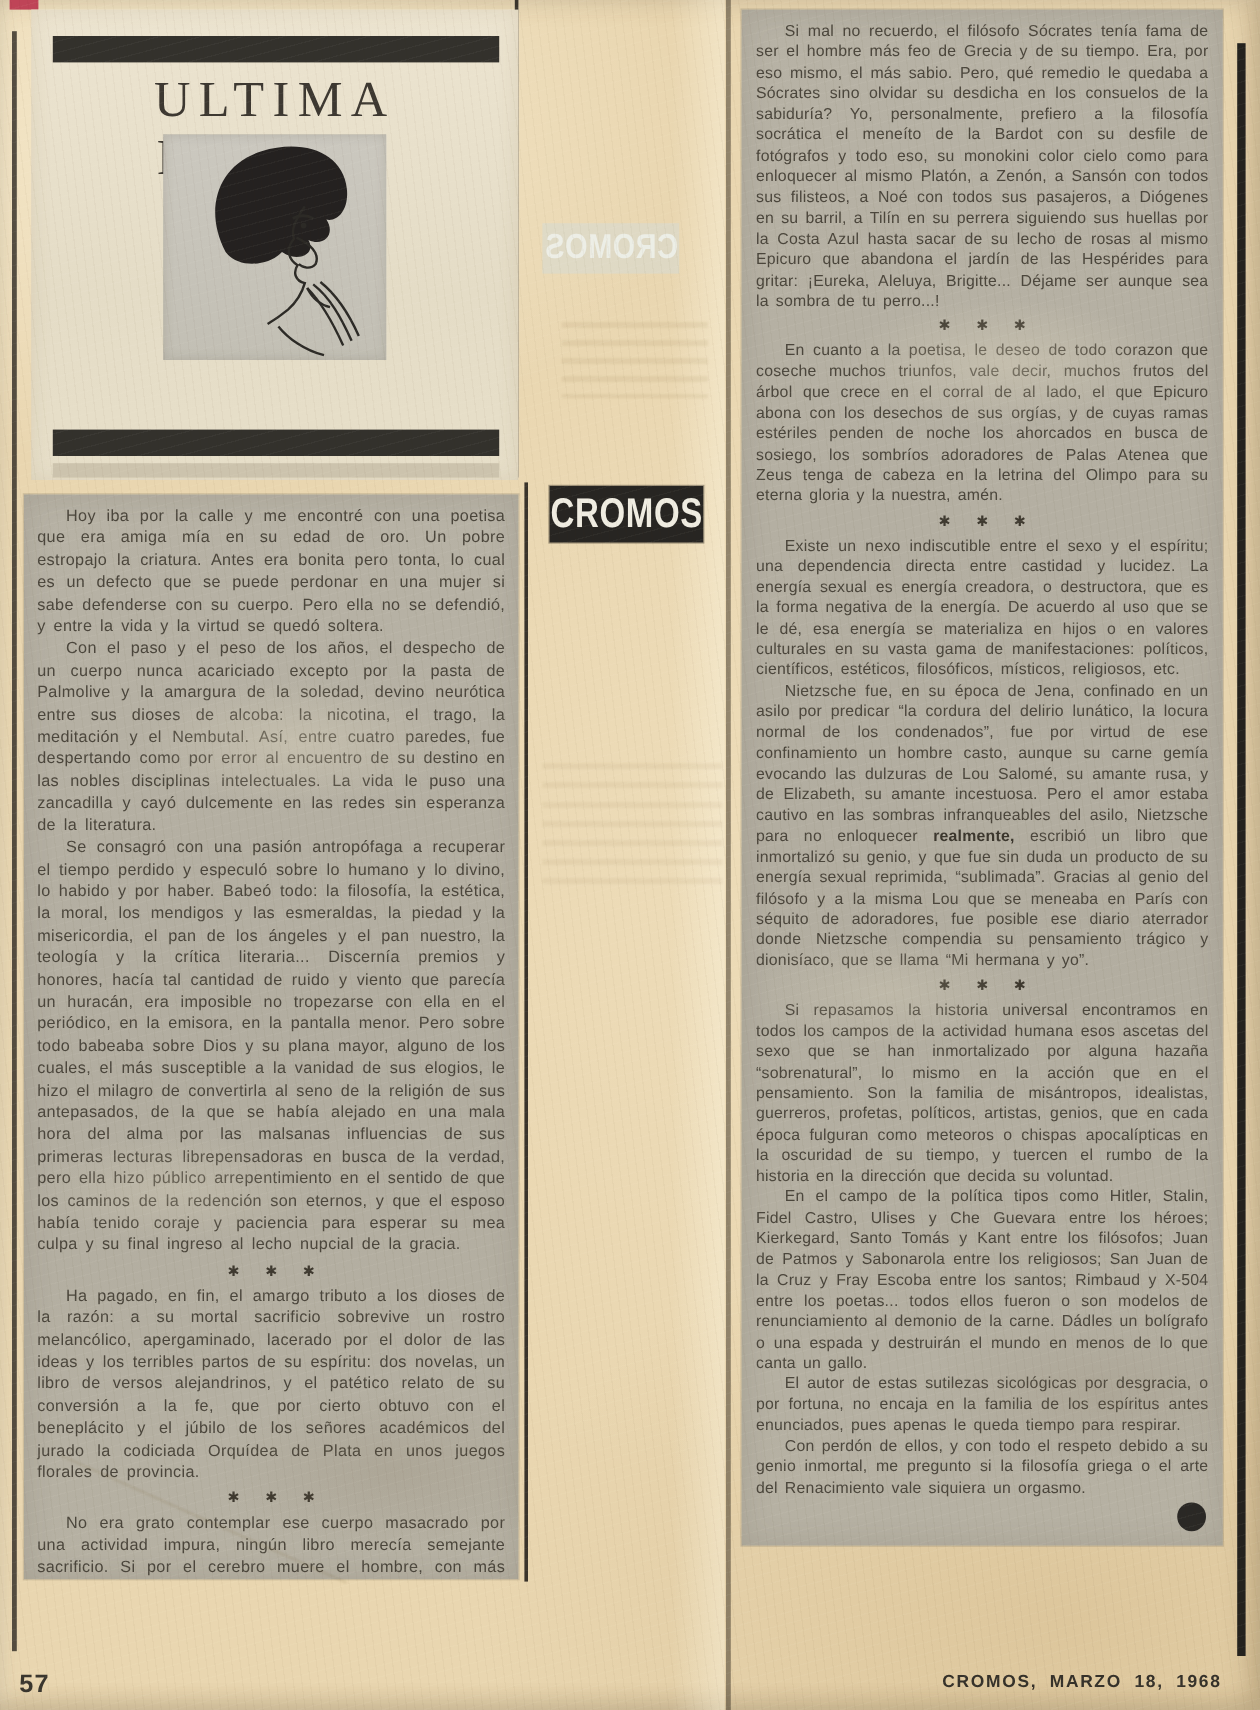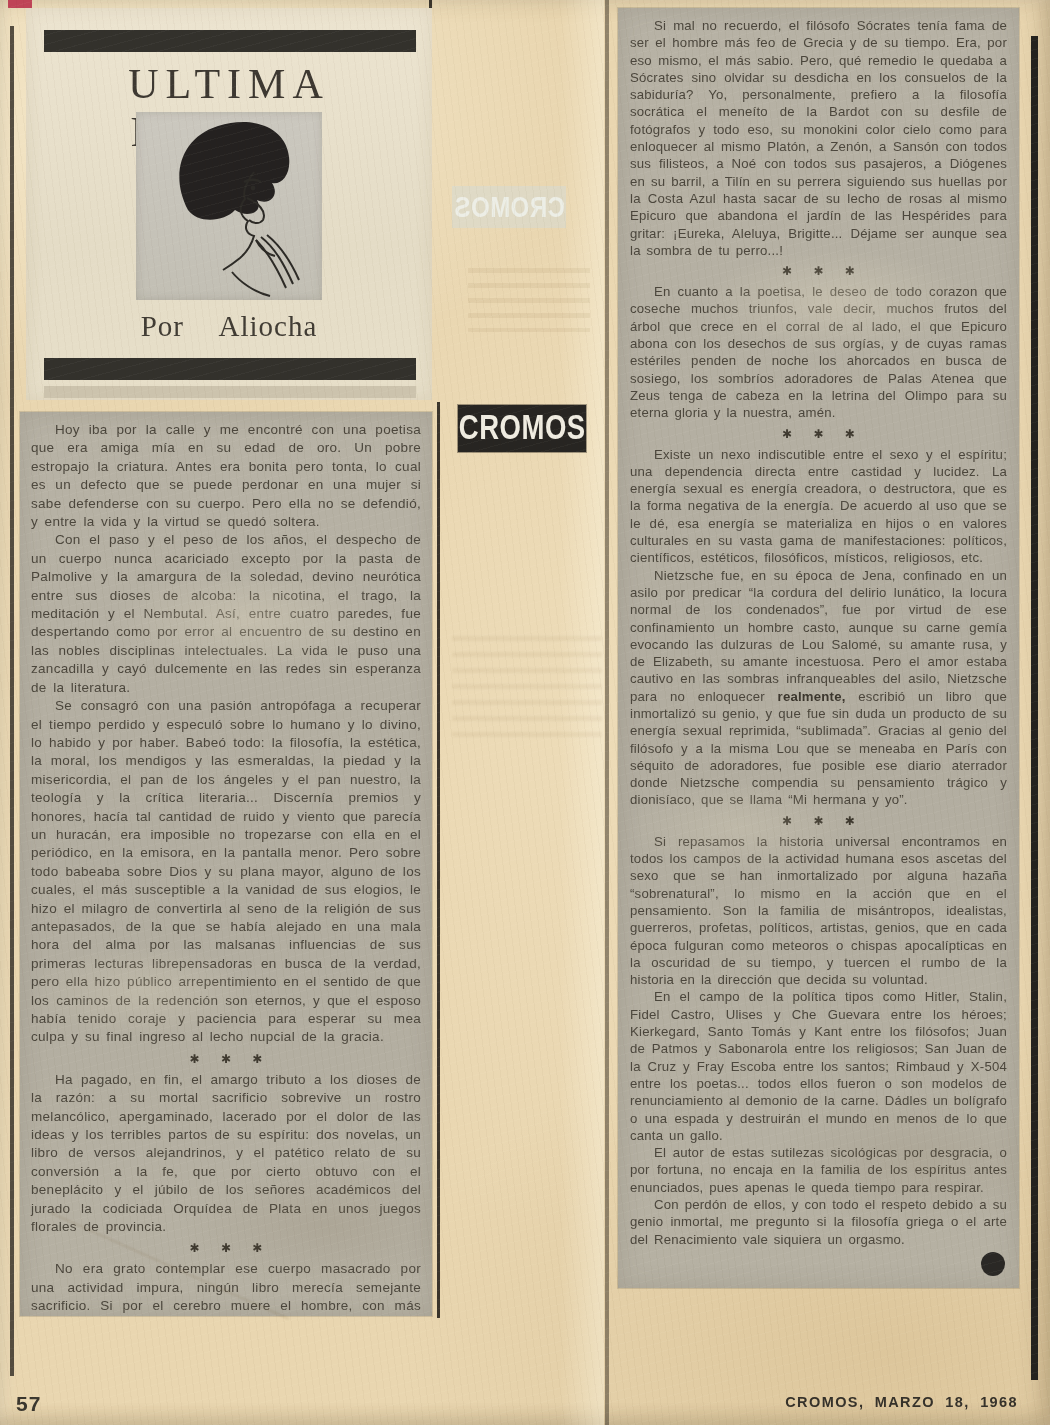--- a/index.html
+++ b/index.html
@@ -101,21 +101,20 @@
         <path d="M111,86 C122,91 131,99 127,108 C123,113 116,111 113,108" fill="none" stroke="#2c2a26" stroke-width="2"></path>
         <path d="M108,70 C113,67 120,67 125,70" fill="none" stroke="#2c2a26" stroke-width="2.4"></path>
         <circle cx="117" cy="76" r="2.4" fill="#2c2a26"></circle>
         <path d="M150,176 C141,156 132,140 120,128" fill="none" stroke="#2c2a26" stroke-width="2"></path>
         <path d="M157,172 C148,152 139,136 125,125" fill="none" stroke="#2c2a26" stroke-width="2"></path>
         <path d="M163,168 C155,150 146,135 131,123" fill="none" stroke="#2c2a26" stroke-width="2"></path>
         <path d="M120,128 C124,136 131,142 139,144" fill="none" stroke="#2c2a26" stroke-width="2"></path>
         <path d="M96,160 C104,170 118,180 134,184" fill="none" stroke="#2c2a26" stroke-width="2"></path>
       </svg>
     </div>
-    <div class="byline">Por Aliocha</div>
     <div class="bar bar-bottom"></div>
     <div class="bar-gray"></div>
   </section>
 
   <section class="textcol leftcol">
       <p class="paragraph">Hoy iba por la calle y me encontré con una poetisa que era amiga mía en su edad de oro. Un pobre estropajo la criatura. Antes era bonita pero tonta, lo cual es un defecto que se puede perdonar en una mujer si sabe defenderse con su cuerpo. Pero ella no se defendió, y entre la vida y la virtud se quedó soltera.</p>
       <p class="paragraph">Con el paso y el peso de los años, el despecho de un cuerpo nunca acariciado excepto por la pasta de Palmolive y la amargura de la soledad, devino neurótica entre sus dioses de alcoba: la nicotina, el trago, la meditación y el Nembutal. Así, entre cuatro paredes, fue despertando como por error al encuentro de su destino en las nobles disciplinas intelectuales. La vida le puso una zancadilla y cayó dulcemente en las redes sin esperanza de la literatura.</p>
       <p class="paragraph">Se consagró con una pasión antropófaga a recuperar el tiempo perdido y especuló sobre lo humano y lo divino, lo habido y por haber. Babeó todo: la filosofía, la estética, la moral, los mendigos y las esmeraldas, la piedad y la misericordia, el pan de los ángeles y el pan nuestro, la teología y la crítica literaria... Discernía premios y honores, hacía tal cantidad de ruido y viento que parecía un huracán, era imposible no tropezarse con ella en el periódico, en la emisora, en la pantalla menor. Pero sobre todo babeaba sobre Dios y su plana mayor, alguno de los cuales, el más susceptible a la vanidad de sus elogios, le hizo el milagro de convertirla al seno de la religión de sus antepasados, de la que se había alejado en una mala hora del alma por las malsanas influencias de sus primeras lecturas librepensadoras en busca de la verdad, pero ella hizo público arrepentimiento en el sentido de que los caminos de la redención son eternos, y que el esposo había tenido coraje y paciencia para esperar su mea culpa y su final ingreso al lecho nupcial de la gracia.</p>
       <div class="stars">✱ ✱ ✱</div>
       <p class="paragraph">Ha pagado, en fin, el amargo tributo a los dioses de la razón: a su mortal sacrificio sobrevive un rostro melancólico, apergaminado, lacerado por el dolor de las ideas y los terribles partos de su espíritu: dos novelas, un libro de versos alejandrinos, y el patético relato de su conversión a la fe, que por cierto obtuvo con el beneplácito y el júbilo de los señores académicos del jurado la codiciada Orquídea de Plata en unos juegos florales de provincia.</p>

